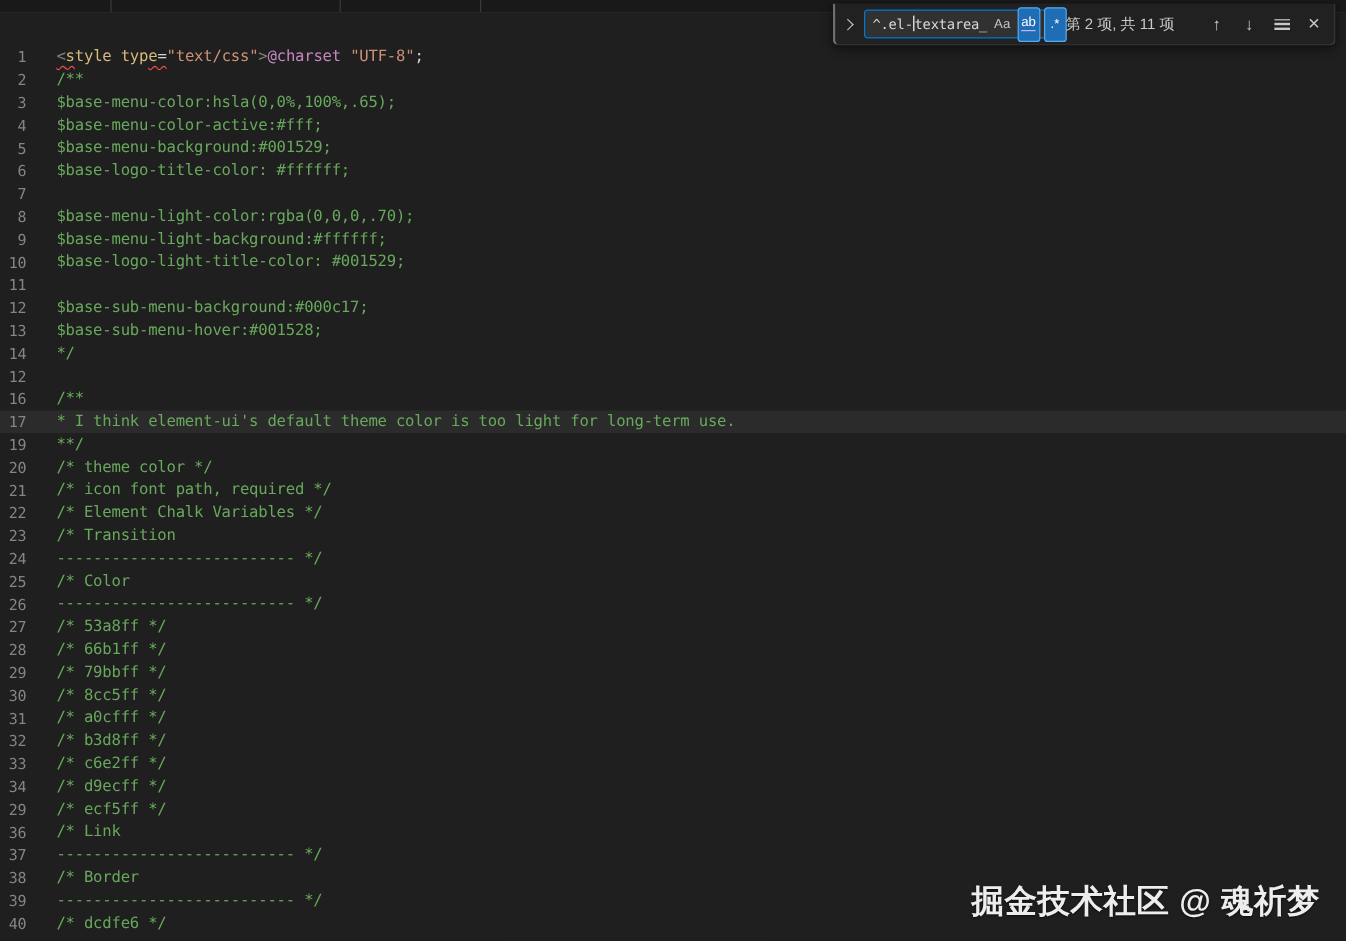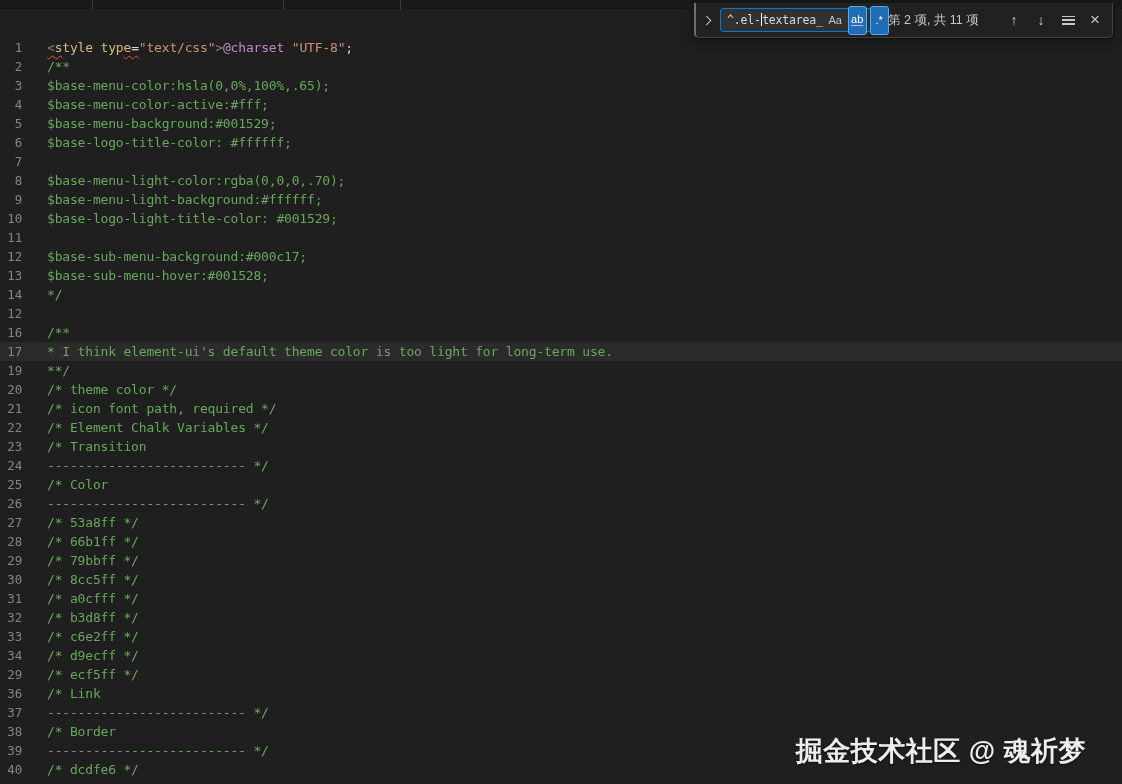--- a/index.html
+++ b/index.html
@@ -75,21 +75,21 @@
   .fbtn{width:22px;height:22px;display:flex;align-items:center;justify-content:center;color:#c8c8c8;font-size:14px;cursor:pointer;border-radius:3px;}
   .fbtn.close{font-size:17px;}
   .bars{width:13px;height:9px;position:relative;}
   .bars::before,.bars::after,.bars span{content:"";position:absolute;left:0;right:0;height:1.5px;background:#c8c8c8;}
   .bars::before{top:0;}
   .bars span{top:3.7px;display:block;}
   .bars::after{bottom:0;}
 
   
   .watermark{
-    position:absolute;right:36px;bottom:15px;
+    position:absolute;right:22px;bottom:15px;
     font-size:27px;font-weight:bold;color:#ededed;
     text-shadow:0 1px 2px rgba(0,0,0,0.6);
     letter-spacing:0.5px;white-space:nowrap;
   }
 </style>
 </head>
 <body>
 
 <div class="tab-strip">
   <div class="tab-sep" style="left:92px"></div>

